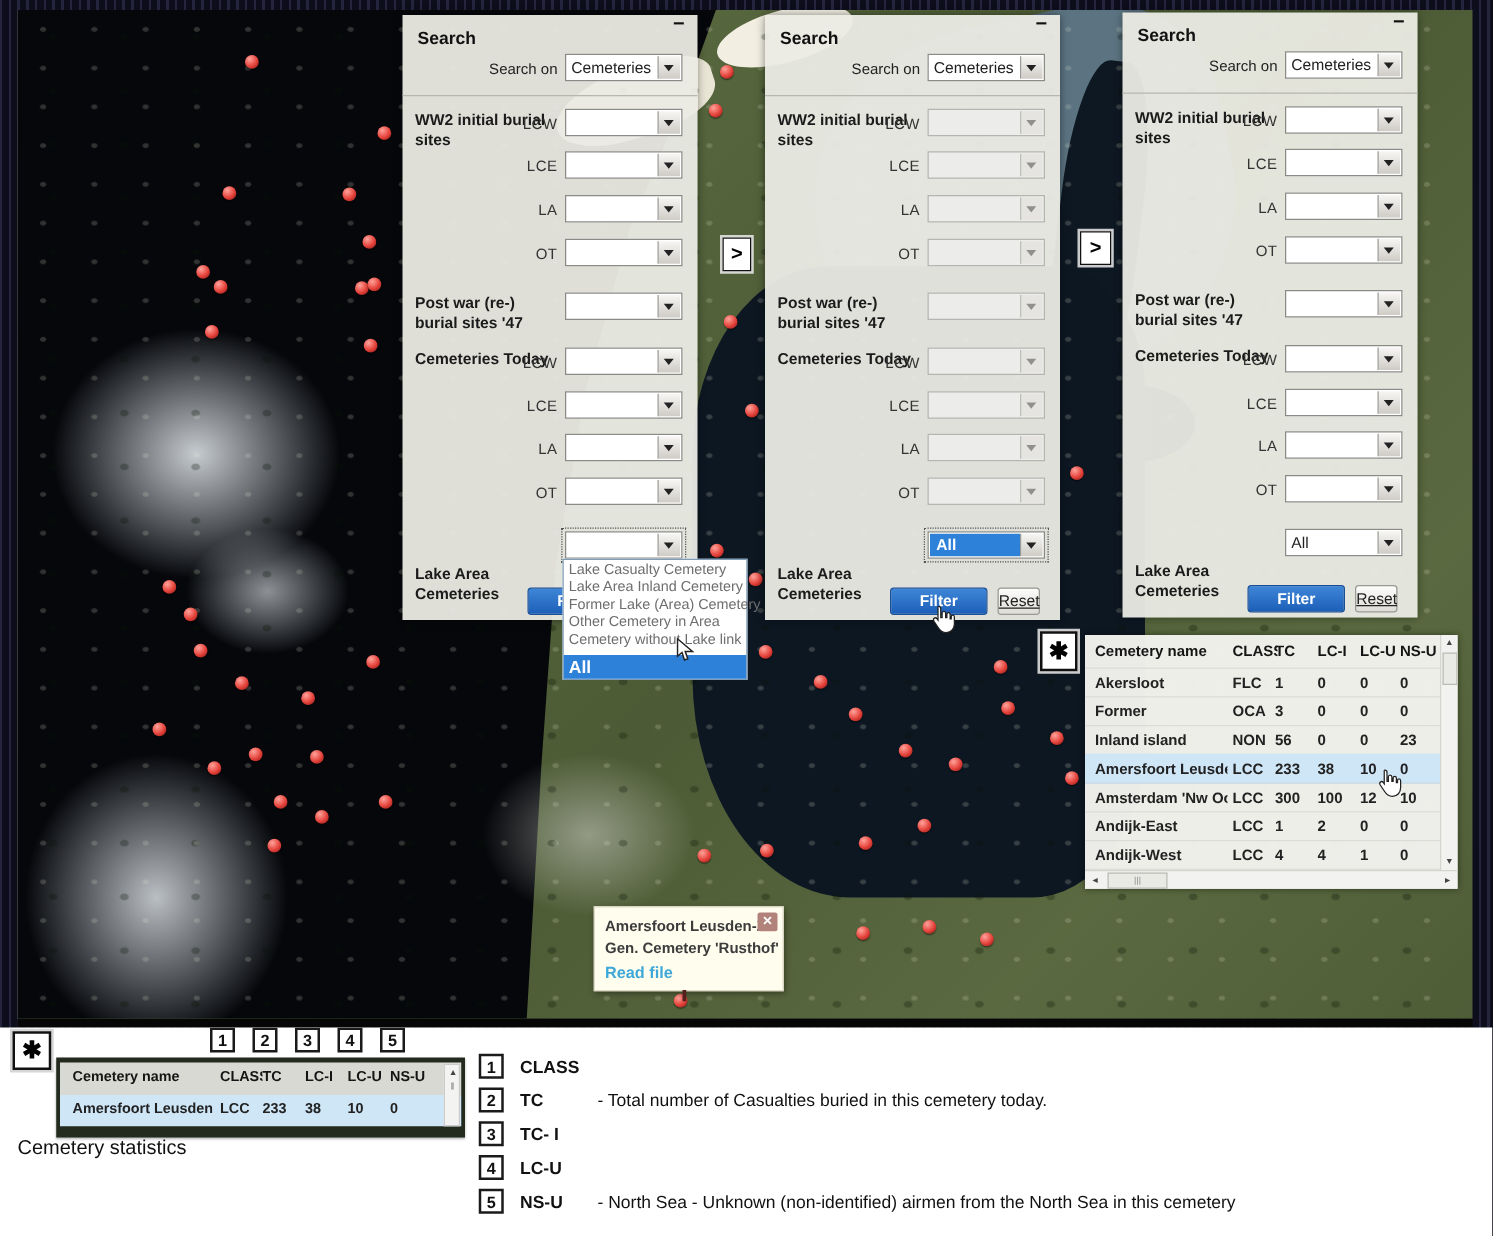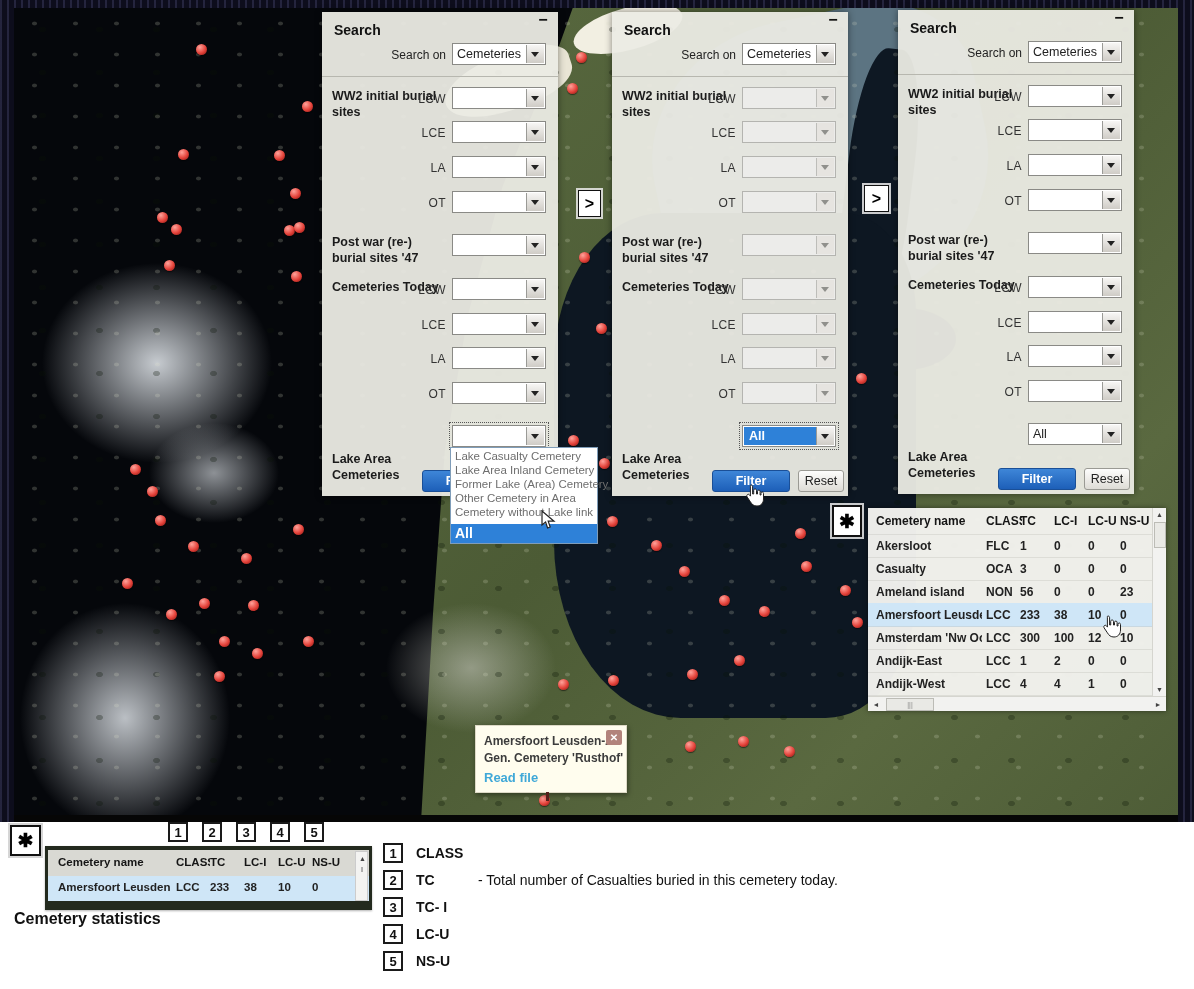--- a/index.html
+++ b/index.html
@@ -52,21 +52,21 @@
   .combo .arr{position:absolute;right:1px;top:1px;bottom:1px;width:17px;background:linear-gradient(#f7f6f4,#cfccc6);border-left:1px solid #9a9a96;}
   .combo .arr::after{content:"";position:absolute;left:4px;top:7px;border:4px solid transparent;border-top:5px solid #222;}
   .so-combo{top:0}
   .p2 .combo.f{background:#ececea;border-color:#b4b4b0}
   .p2 .combo.f .arr{background:#e6e4e0;border-left-color:#bdbdb9}
   .p2 .combo.f .arr::after{border-top-color:#90908c}
   .p1 .lake-combo,.p2 .lake-combo{outline:1px dotted #555;outline-offset:2px;}
   .p2 .lake-combo .val{left:1px;top:1px;bottom:1px;right:19px;background:#2e81d8;color:#fff;font-weight:bold;padding:2px 0 0 5px;}
   .btn{position:absolute;top:458px;height:22px;font-size:12.5px;text-align:center;line-height:20px;border-radius:3px;box-sizing:border-box;cursor:pointer;}
   .btn.filter{left:100px;width:78px;background:linear-gradient(#3e86d8,#1d5fb8);border:1px solid #1a4f97;color:#fff;font-weight:bold;}
-  .btn.reset{left:186px;width:46px;background:linear-gradient(#fdfdfc,#dedcd6);border:1px solid #9a9a94;color:#222;}
+  .btn.reset{left:186px;width:34px;background:linear-gradient(#fdfdfc,#dedcd6);border:1px solid #9a9a94;color:#222;text-decoration:underline;}
   
   #open-list{position:absolute;left:450px;top:447px;width:146px;background:#fff;border:1px solid #7f9db9;z-index:60;padding:1px 0 0 0;}
   .option{font-size:11.5px;color:#6e6e6e;padding:0 4px;line-height:14px;white-space:nowrap;cursor:pointer;}
   .option.hl{margin-top:5px;background:#2e81d8;color:#fff;font-weight:bold;font-size:14px;line-height:19px;}
   
   #results{position:absolute;left:868px;top:508px;width:298px;height:203px;background:rgba(243,243,238,.97);
     box-shadow:0 0 5px rgba(0,0,0,.45);z-index:40;font-size:12px;}
   .t-row{position:absolute;left:0;width:284px;height:23px;border-bottom:1px solid rgba(190,190,182,.35);}
   .t-row.hl{background:#cfe6f7;}
   .t-head{height:26px;}
@@ -106,21 +106,21 @@
   #colnums .numbox{position:absolute;top:0;}
   .n0{left:168px}.n1{left:202px}.n2{left:236px}.n3{left:270px}.n4{left:304px}
   #mini{position:absolute;left:45px;top:24px;width:327px;height:64px;background:#232a1e;box-shadow:0 1px 2px rgba(0,0,0,.3);}
   .mini-head{position:absolute;left:3px;top:4px;right:3px;height:26px;background:#d9d9d3;font-size:11.5px;}
   .mini-row{position:absolute;left:3px;top:30px;right:3px;height:25px;background:#cfe6f7;font-size:11.5px;}
   .m0{left:10px;width:112px}.m1{left:128px;width:34px}.m2{left:162px;width:32px}
   .m3{left:196px;width:32px}.m4{left:230px;width:32px}.m5{left:264px;width:30px}
   .mini-vs{position:absolute;right:4px;top:5px;width:13px;height:50px;background:#f3f3f1;border:1px solid #ccc;box-sizing:border-box;}
   .mini-vs .vs-up{position:static;display:block;}
   .mini-vs .grip{display:block;font-size:6px;color:#888;text-align:center;line-height:8px;letter-spacing:-1px;}
-  #caption{position:absolute;left:14px;top:88px;font-size:16px;font-weight:bold;color:#111;}
+  #caption{position:absolute;left:14px;top:88px;font-size:16px;font-weight:normal;color:#111;}
   #legend{position:absolute;left:383px;top:21px;width:760px;height:140px;}
   .lg-row{position:absolute;left:0;width:760px;height:26px;}
   .lg-row .numbox{position:absolute;left:0;top:0;}
   .lg-term{position:absolute;left:33px;top:2px;font-size:14px;font-weight:bold;color:#111;white-space:nowrap;}
   .lg-desc{position:absolute;left:95px;top:2px;font-size:14px;color:#111;white-space:nowrap;}
   
   .cursor{position:absolute;z-index:70;pointer-events:none;}
 </style>
 </head>
 <body>
@@ -479,29 +479,29 @@
       </div>
       <div class="t-row" style="top: 26px;">
         <span class="t-cell c0">Akersloot</span>
         <span class="t-cell c1">FLC</span>
         <span class="t-cell c2">1</span>
         <span class="t-cell c3">0</span>
         <span class="t-cell c4">0</span>
         <span class="t-cell c5">0</span>
       </div>
       <div class="t-row" style="top: 49px;">
-        <span class="t-cell c0">Casualty</span>
+        <span class="t-cell c0">Former</span>
         <span class="t-cell c1">OCA</span>
         <span class="t-cell c2">3</span>
         <span class="t-cell c3">0</span>
         <span class="t-cell c4">0</span>
         <span class="t-cell c5">0</span>
       </div>
       <div class="t-row" style="top: 72px;">
-        <span class="t-cell c0">Ameland island</span>
+        <span class="t-cell c0">Inland island</span>
         <span class="t-cell c1">NON</span>
         <span class="t-cell c2">56</span>
         <span class="t-cell c3">0</span>
         <span class="t-cell c4">0</span>
         <span class="t-cell c5">23</span>
       </div>
       <div class="t-row hl" style="top: 95px;">
         <span class="t-cell c0">Amersfoort Leusden-Z</span>
         <span class="t-cell c1">LCC</span>
         <span class="t-cell c2">233</span>
@@ -599,20 +599,21 @@
         <span class="numbox">3</span>
         <span class="lg-term">TC- I</span>
       </div>
       <div class="lg-row" style="top: 81px;">
         <span class="numbox">4</span>
         <span class="lg-term">LC-U</span>
       </div>
       <div class="lg-row" style="top: 108px;">
         <span class="numbox">5</span>
         <span class="lg-term">NS-U</span>
+        <span class="lg-desc">- North Sea - Unknown (non-identified) airmen from the North Sea in this cemetery</span>
       </div>
     </div>
 </div>
 
 <svg class="cursor" style="left:541px;top:510px" width="16" height="20" viewBox="0 0 16 20">
   <path d="M1 1v14l3.6-3 2 6 2.6-1-2-5.8H13z" fill="#fff" stroke="#222" stroke-width="1.2"></path>
 </svg>
 <svg class="cursor" style="left:743px;top:484px" width="22" height="24" viewBox="0 0 22 24">
   <path d="M8 1c1 0 1.6.7 1.6 1.8V10h1.1V6.5c0-1 .6-1.5 1.4-1.5s1.4.6 1.4 1.5V10h1V7.5c0-.9.5-1.4 1.3-1.4.8 0 1.3.5 1.3 1.4V11h.9V9.3c0-.8.5-1.3 1.2-1.3s1.3.6 1.3 1.5V15c0 4-2.5 7-6.5 7-3.4 0-5-1.6-6.6-4.2L4.2 13c-.6-1-.5-2 .3-2.5.7-.5 1.6-.2 2.2.6l.7 1V2.8C7.4 1.7 7.2 1 8 1z" fill="#fff" stroke="#222"></path>
 </svg>

